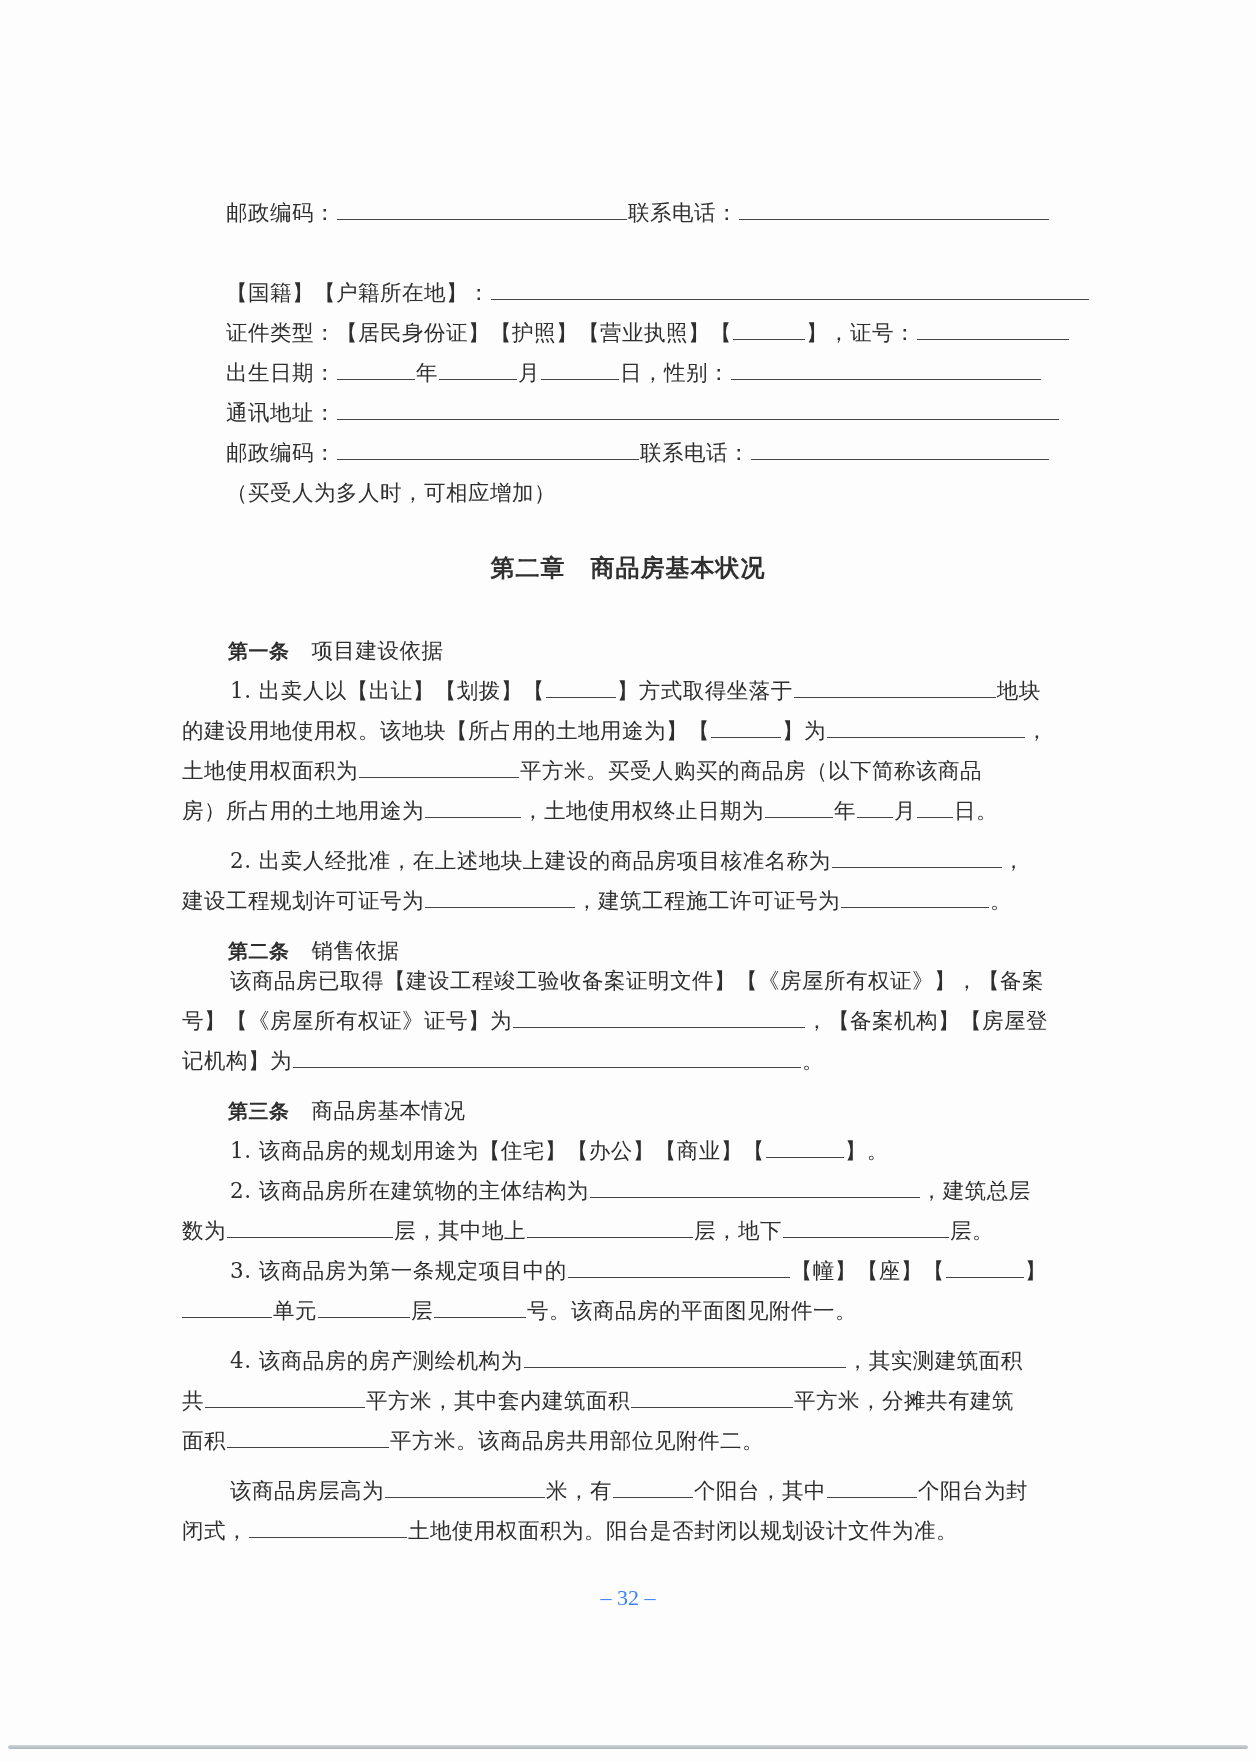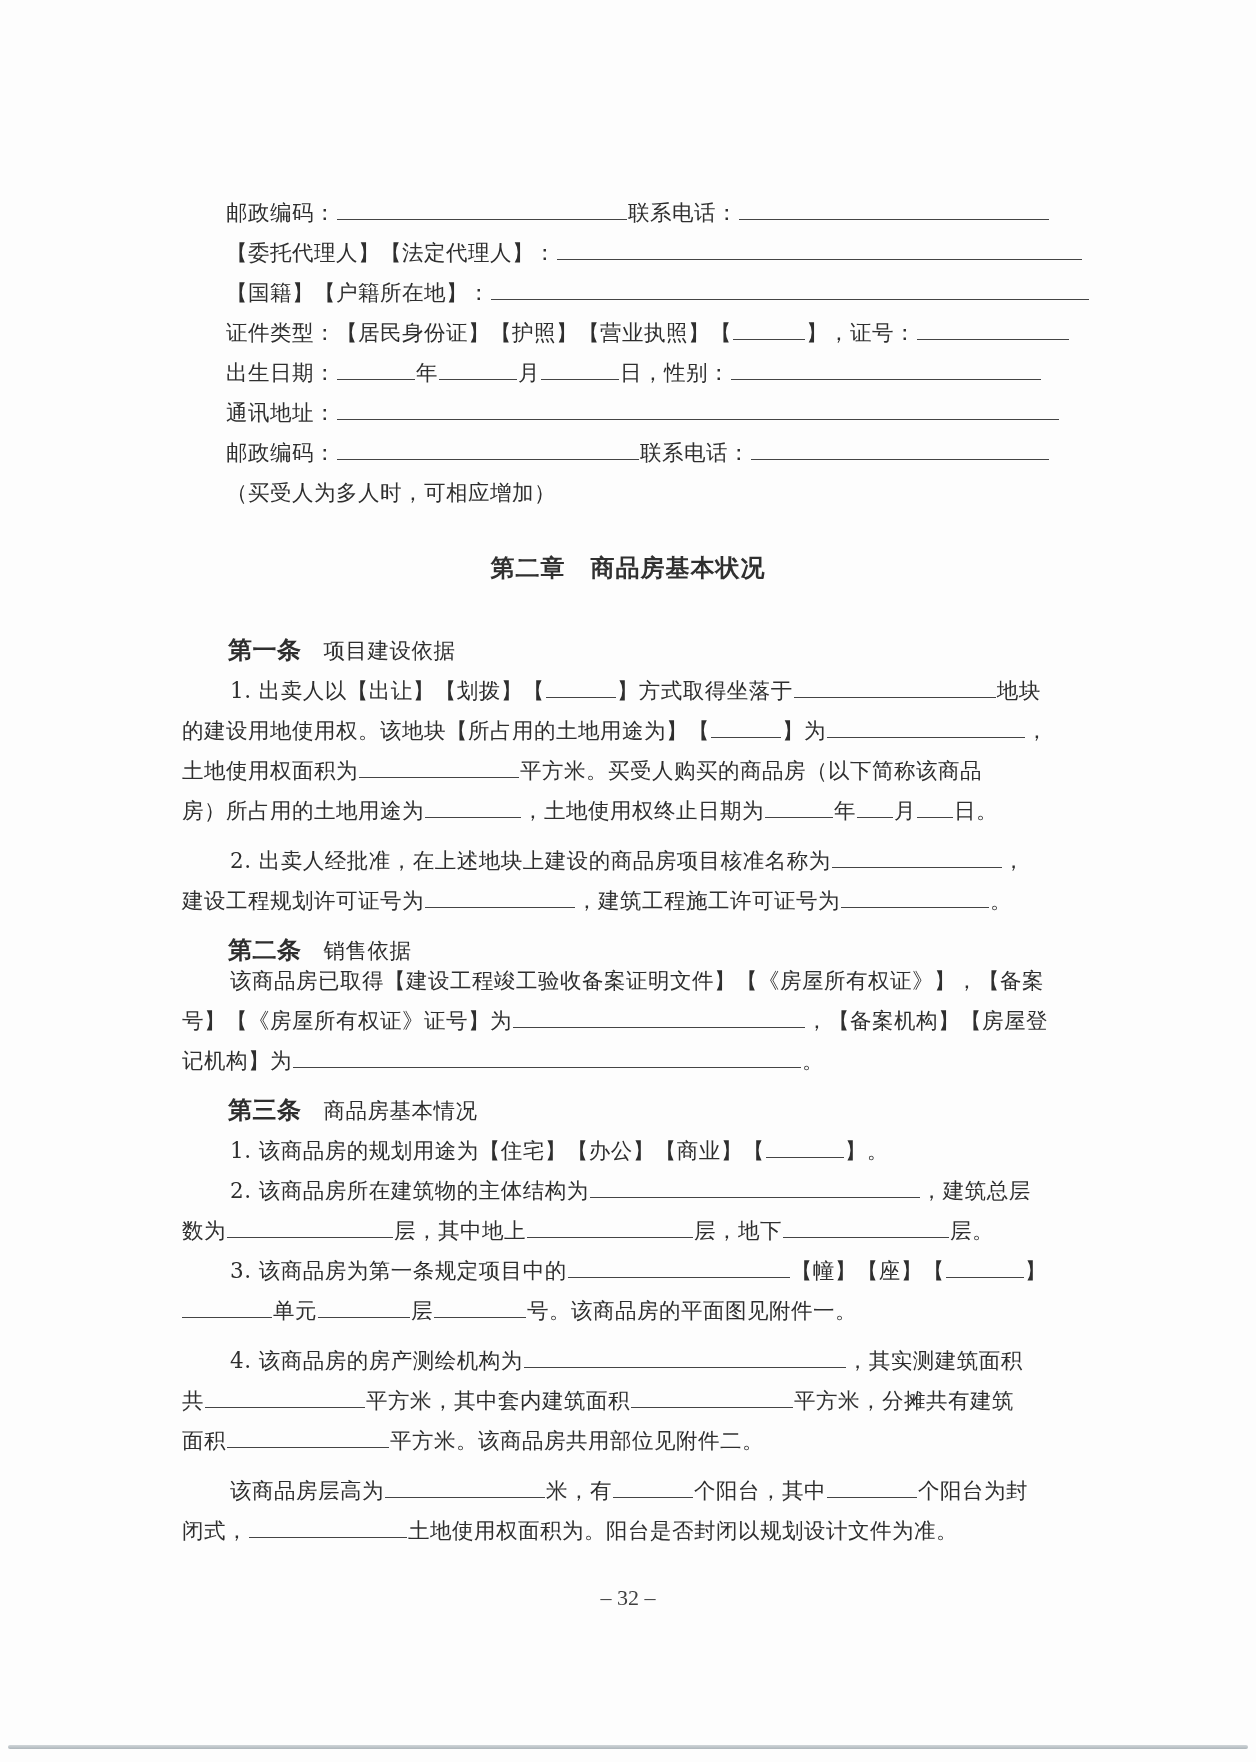--- a/index.html
+++ b/index.html
@@ -18,45 +18,42 @@
       display: inline-block; border-bottom: 1.4px solid #444;
       height: 20px; vertical-align: baseline; margin: 0 1px;
     }
     .heading {
       position: absolute; left: 0; width: 1256px; text-align: center;
       font-family: "DejaVu Sans", "Liberation Sans", sans-serif;
       font-weight: bold; font-size: 24px; letter-spacing: 1px; color: #303030;
     }
     .art {
       font-family: Liberation Mono, monospace;
-      font-weight: bold; font-size: 24px;
+      font-weight: bold; font-size: 20px;
     }
     .pagenum {
       position: absolute; top: 1585px; left: 0; width: 1256px; text-align: center;
-      font-size: 22px; color: #404040;
+      font-size: 22px; color: #3b82f6;
       font-family: "Liberation Serif", serif;
     }
     .edge {
       position: absolute; left: 8px; right: 8px; top: 1745px; height: 4px;
       background: linear-gradient(to bottom, #c5ccd0, #9aa5ab);
       border-radius: 2px; opacity: 0.8;
     }
   </style>
 </head>
 <body>
 
 <div class="page">
 
   <div class="line" style="top:198px;left:226px;">
     <span>邮政编码：</span><span class="u" style="width:290px"></span><span>联系电话：</span><span class="u" style="width:310px"></span>
   </div>
 
-  <div class="line" style="top:238px;left:226px;">
-    <span>【委托代理人】【法定代理人】：</span><span class="u" style="width:525px"></span>
-  </div>
 
   <div class="line" style="top:278px;left:226px;">
     <span>【国籍】【户籍所在地】：</span><span class="u" style="width:598px"></span>
   </div>
 
   <div class="line" style="top:318px;left:226px;">
     <span>证件类型：【居民身份证】【护照】【营业执照】【</span><span class="u" style="width:72px"></span><span>】，证号：</span><span class="u" style="width:152px"></span>
   </div>
 
   <div class="line" style="top:358px;left:226px;">

